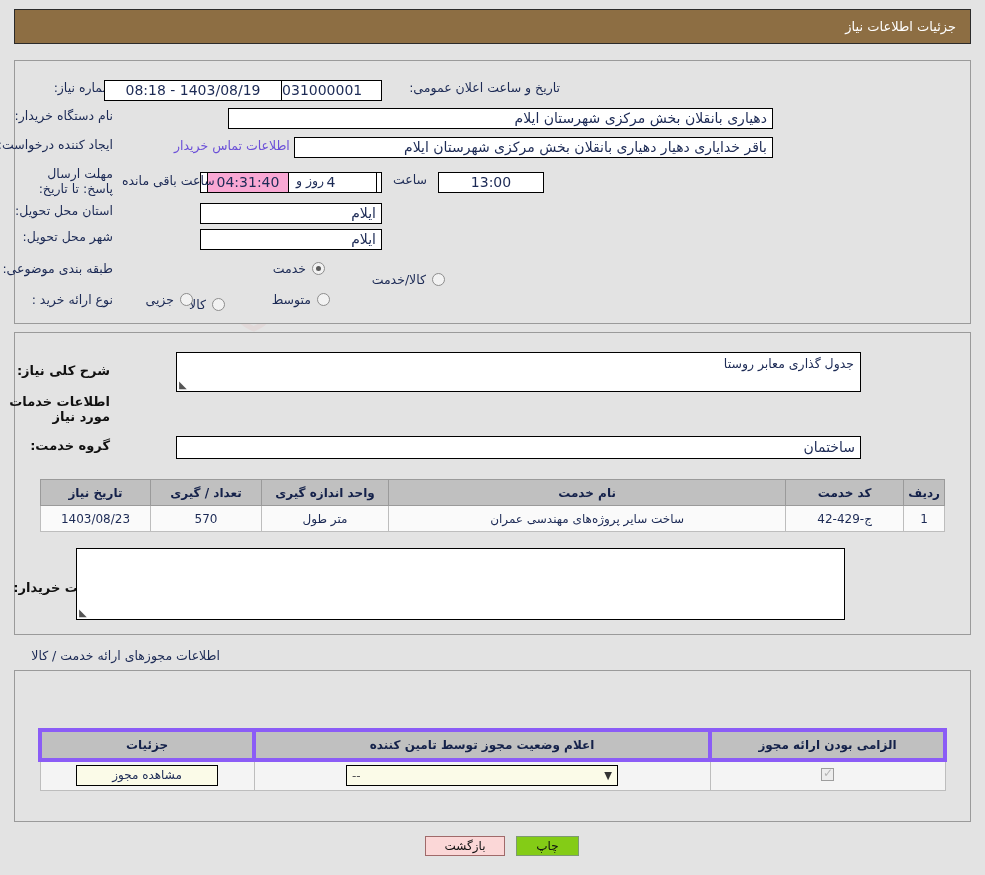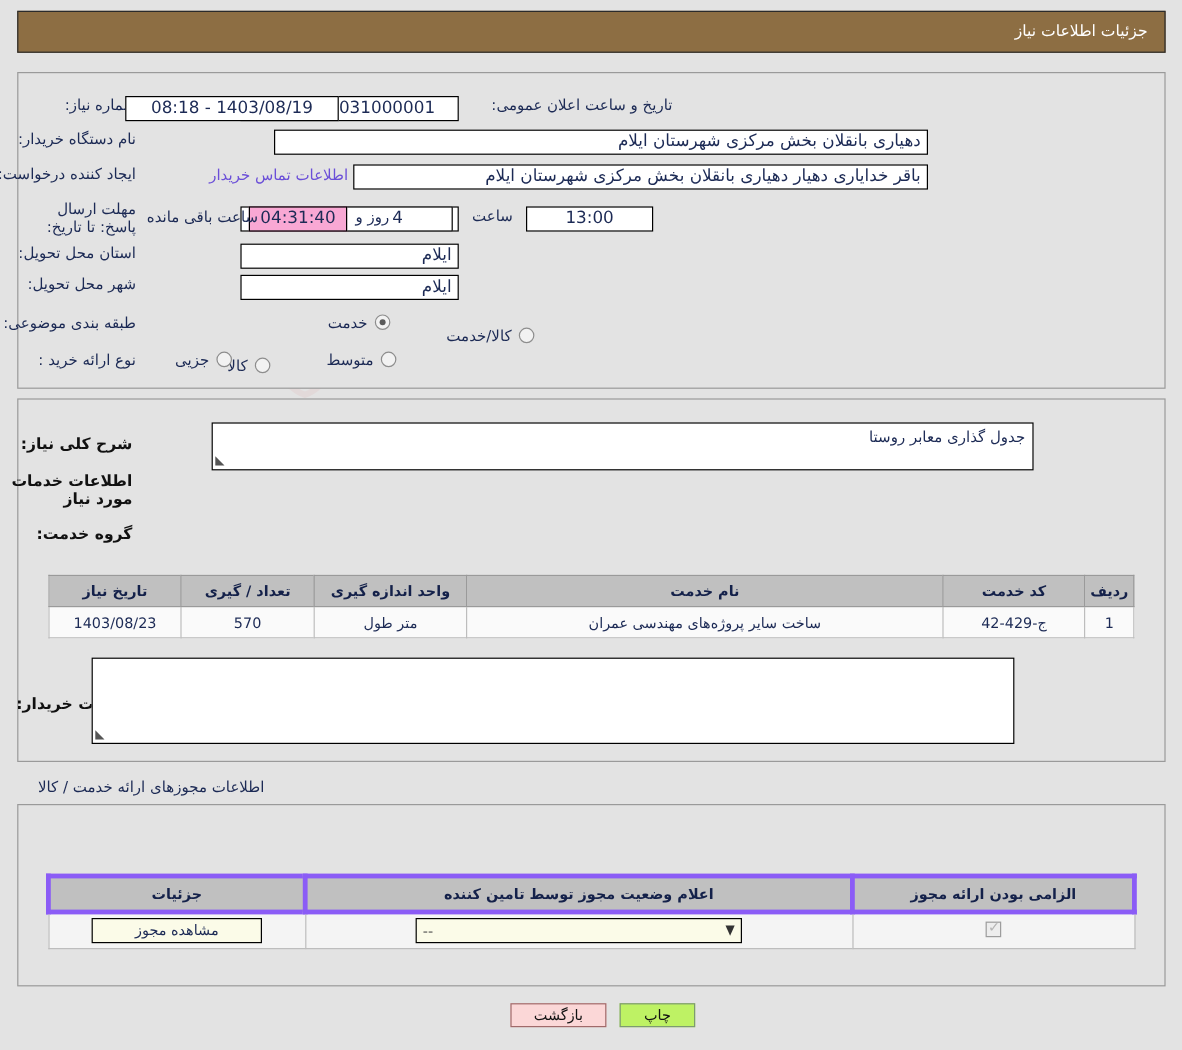--- a/index.html
+++ b/index.html
@@ -165,21 +165,21 @@
     font-size: 12px; color: #1c2a55; text-align: center; cursor: pointer;
   }
 
   
   .btn {
     position: absolute; height: 20px; line-height: 18px;
     border: 1px solid #6b6b6b; text-align: center;
     font-size: 12px; color: #111; cursor: pointer;
   }
   .btn.back { background: #fbd7d7; border-color: #a06a6a; }
-  .btn.print { background: #bef264; border-color: #7d9a72; }
+  .btn.print { background: #84cc16; border-color: #7d9a72; }
 
   
   .caption { position: absolute; font-size: 12.5px; color: #1c2a55; }
   .caption.bold { font-weight: bold; font-size: 13px; color: #111; }
 
   
   .wm {
     position: absolute; left: 0; top: 205px; width: 985px; height: 175px;
     pointer-events: none; opacity: .20;
     display: flex; align-items: center; justify-content: center;
@@ -286,20 +286,21 @@
 
   <div class="caption bold" style="right:875px; top:363px;">شرح کلی نیاز:</div>
   <div class="ta" style="position:absolute; right:124px; top:352px; left:176px; height:40px;">
     <span>جدول گذاری معابر روستا</span>
     <span class="grip">◢</span>
   </div>
 
   <div class="caption bold" style="right:875px; top:394px;">اطلاعات خدمات مورد نیاز</div>
 
   <div class="caption bold" style="right:875px; top:438px;">گروه خدمت:</div>
+  <div class="fld right" style="position:absolute; right:124px; top:436px; left:176px; height:23px; line-height:21px;">ساختمان</div>
 
   <table class="grid" style="right:40px; top:479px; width:905px;">
     <thead>
       <tr>
         <th style="width:34px;">ردیف</th>
         <th style="width:118px;">کد خدمت</th>
         <th>نام خدمت</th>
         <th style="width:127px;">واحد اندازه گیری</th>
         <th style="width:111px;">تعداد / گیری</th>
         <th style="width:110px;">تاریخ نیاز</th>

